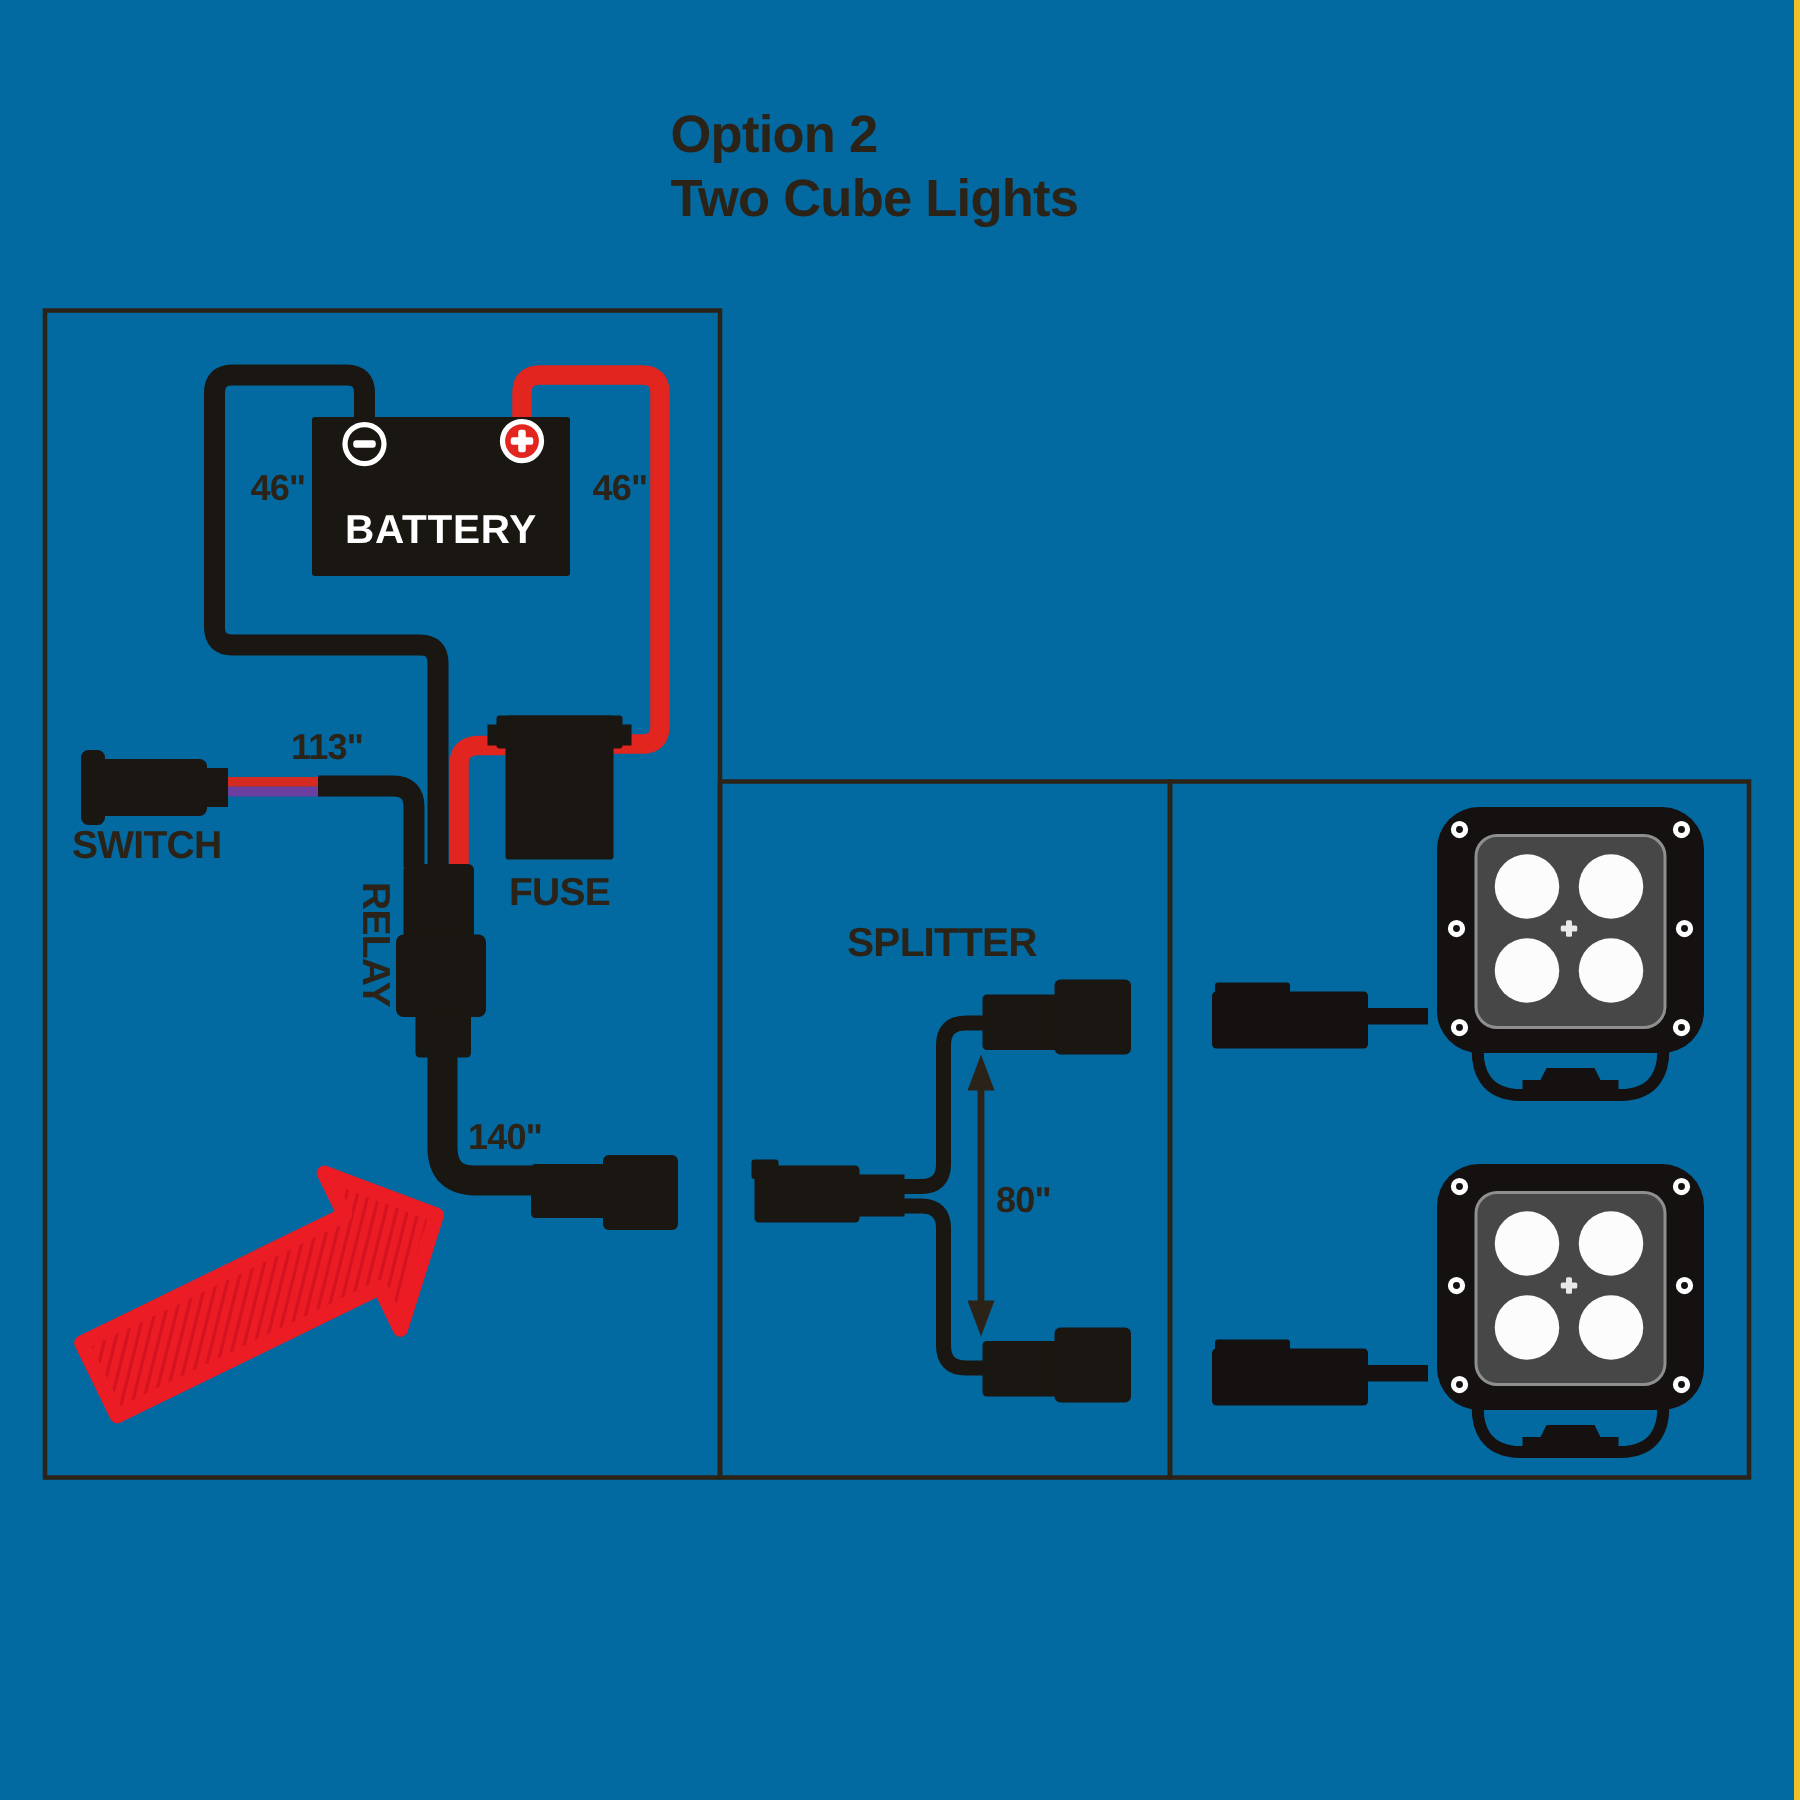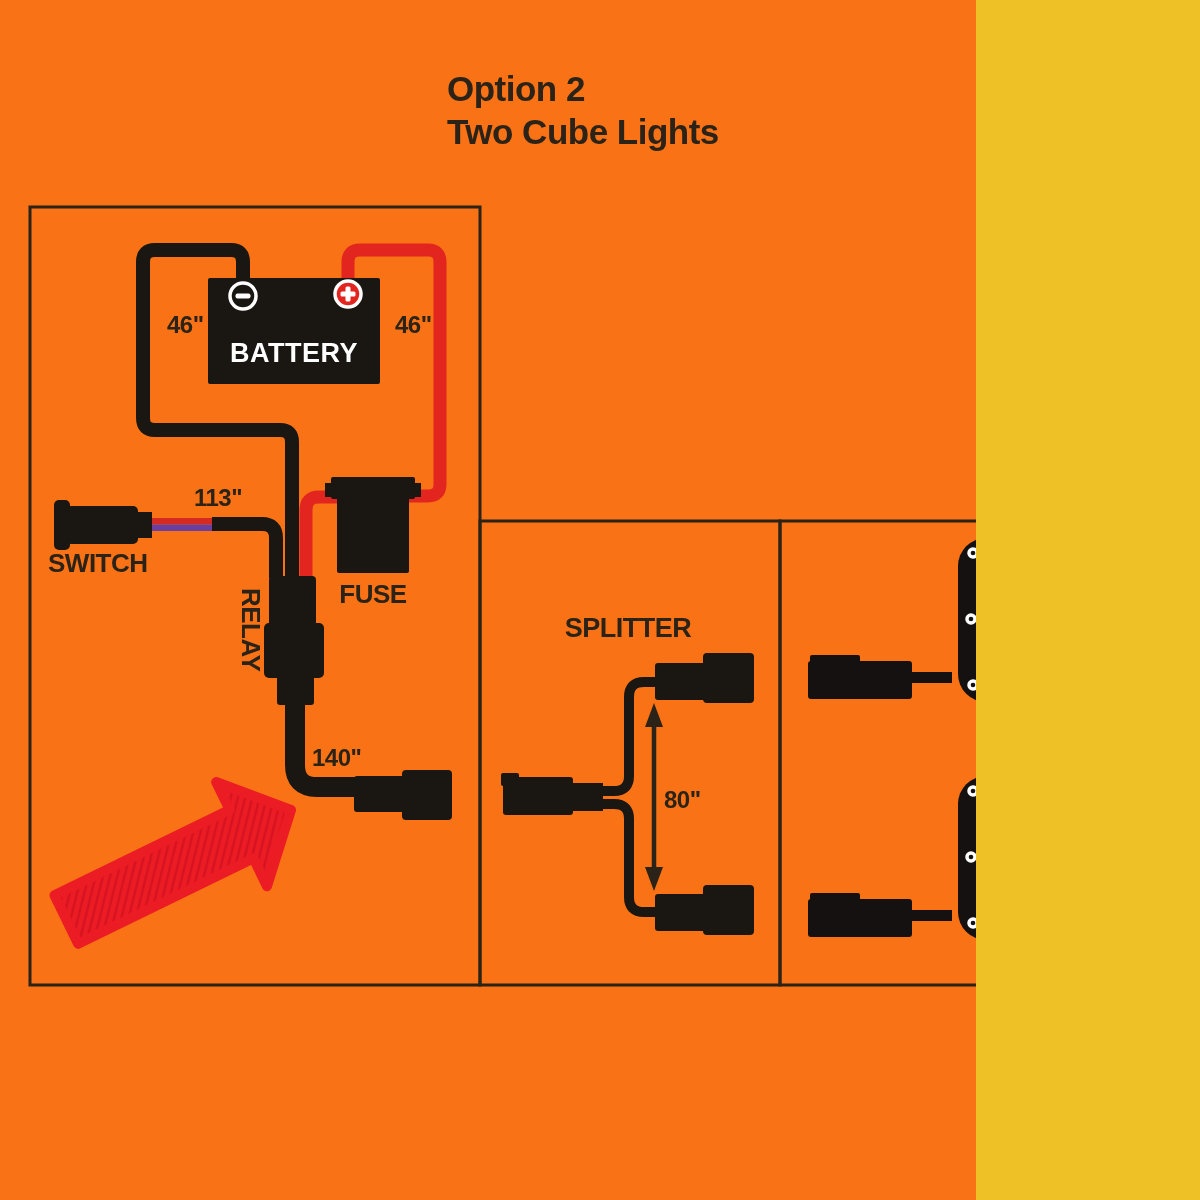--- a/index.html
+++ b/index.html
@@ -1,16 +1,16 @@
 <!DOCTYPE html>
 <html><head>
 <meta charset="utf-8">
 <style>
   html,body{margin:0;padding:0;background:#eec127;}
-  .stage{position:relative;width:976px;height:1200px;background:#f97316;overflow:hidden;}
+  .stage{position:relative;width:1196px;height:1200px;background:#0369a1;overflow:hidden;}
   svg{display:block;}
   .lbl{font-family:"Liberation Sans", sans-serif;font-weight:bold;fill:#2b2318;letter-spacing:-0.5px;}
   .lbl-white{font-family:"Liberation Sans", sans-serif;font-weight:bold;fill:#ffffff;letter-spacing:0.5px;}
   .t-title{font-size:35px;}
   .t-big{font-size:27px;}
   .t-med{font-size:26px;}
   .t-num{font-size:24px;}
 </style>
 </head>
 <body>

